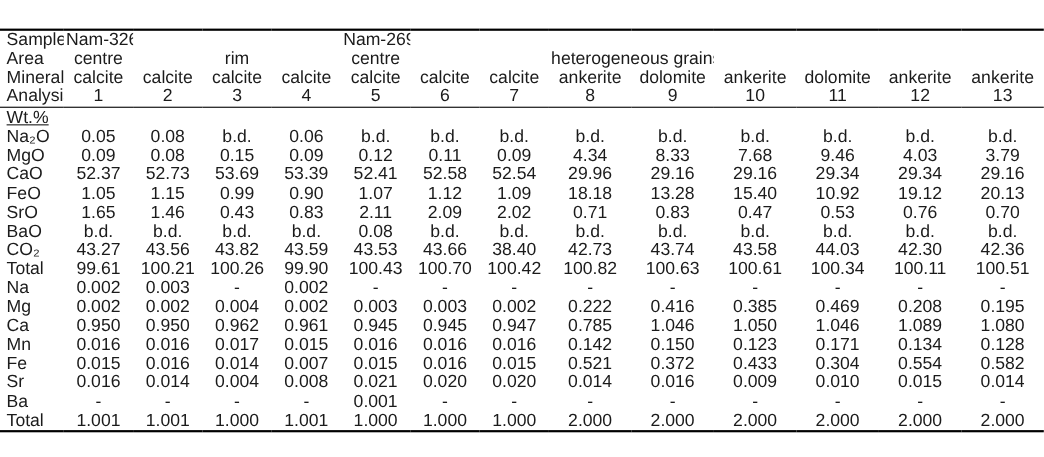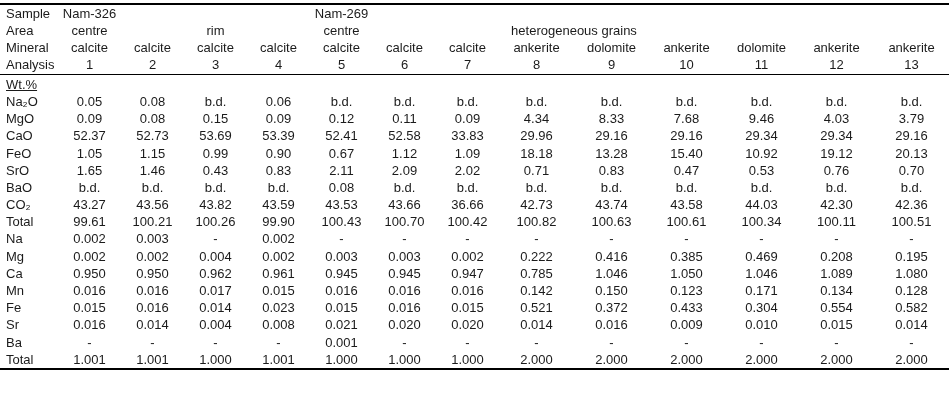--- a/index.html
+++ b/index.html
@@ -4,23 +4,24 @@
 <style>
   html,body{margin:0;padding:0;background:#ffffff;}
   .sheet{
     width:949px;height:415px;background:#ffffff;box-sizing:border-box;
     padding-top:3px;
     font-family:"Liberation Sans","DejaVu Sans",sans-serif;
     color:#1b1b1b;
   }
   table.tbl{
     width:949px;border-collapse:collapse;table-layout:fixed;
-    font-size:13px;
+    font-size:16px;
     border-top:2.2px solid #000;
     border-bottom:2.2px solid #000;
+    margin-top:23px;
   }
   td{
     line-height:12px;padding:2.6px 2px;text-align:center;
     overflow:hidden;white-space:nowrap;
   }
   td.lbl{text-align:left;padding-left:6px;}
   thead tr.hdr-last td{border-bottom:1.2px solid #000;}
   tbody tr.section-row td{padding-top:4px;text-decoration:underline;}
   col.c-label{width:58px;}
   col.c-narrow{width:63px;}
@@ -149,35 +150,35 @@
           <td>3.79</td>
         </tr>
         <tr>
           <td class="lbl">CaO</td>
           <td>52.37</td>
           <td>52.73</td>
           <td>53.69</td>
           <td>53.39</td>
           <td>52.41</td>
           <td>52.58</td>
-          <td>33.83</td>
+          <td>52.54</td>
           <td>29.96</td>
           <td>29.16</td>
           <td>29.16</td>
           <td>29.34</td>
           <td>29.34</td>
           <td>29.16</td>
         </tr>
         <tr>
           <td class="lbl">FeO</td>
           <td>1.05</td>
           <td>1.15</td>
           <td>0.99</td>
           <td>0.90</td>
-          <td>0.67</td>
+          <td>1.07</td>
           <td>1.12</td>
           <td>1.09</td>
           <td>18.18</td>
           <td>13.28</td>
           <td>15.40</td>
           <td>10.92</td>
           <td>19.12</td>
           <td>20.13</td>
         </tr>
         <tr>
@@ -213,21 +214,21 @@
           <td>b.d.</td>
         </tr>
         <tr>
           <td class="lbl">CO₂</td>
           <td>43.27</td>
           <td>43.56</td>
           <td>43.82</td>
           <td>43.59</td>
           <td>43.53</td>
           <td>43.66</td>
-          <td>36.66</td>
+          <td>38.40</td>
           <td>42.73</td>
           <td>43.74</td>
           <td>43.58</td>
           <td>44.03</td>
           <td>42.30</td>
           <td>42.36</td>
         </tr>
         <tr>
           <td class="lbl">Total</td>
           <td>99.61</td>
@@ -306,21 +307,21 @@
           <td>0.123</td>
           <td>0.171</td>
           <td>0.134</td>
           <td>0.128</td>
         </tr>
         <tr>
           <td class="lbl">Fe</td>
           <td>0.015</td>
           <td>0.016</td>
           <td>0.014</td>
-          <td>0.023</td>
+          <td>0.007</td>
           <td>0.015</td>
           <td>0.016</td>
           <td>0.015</td>
           <td>0.521</td>
           <td>0.372</td>
           <td>0.433</td>
           <td>0.304</td>
           <td>0.554</td>
           <td>0.582</td>
         </tr>

